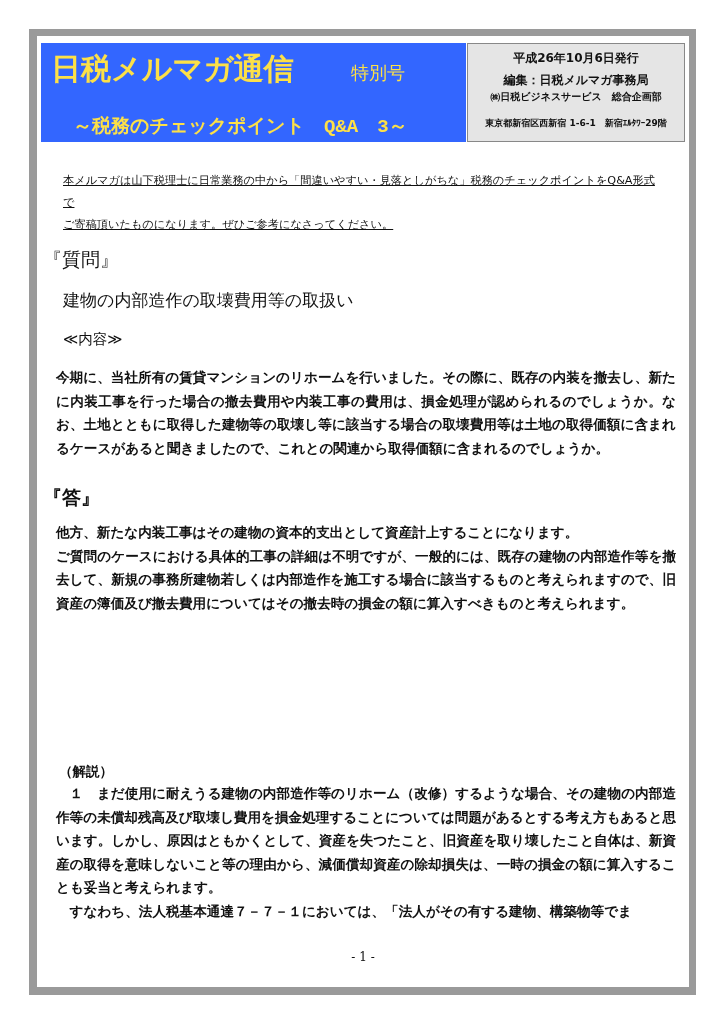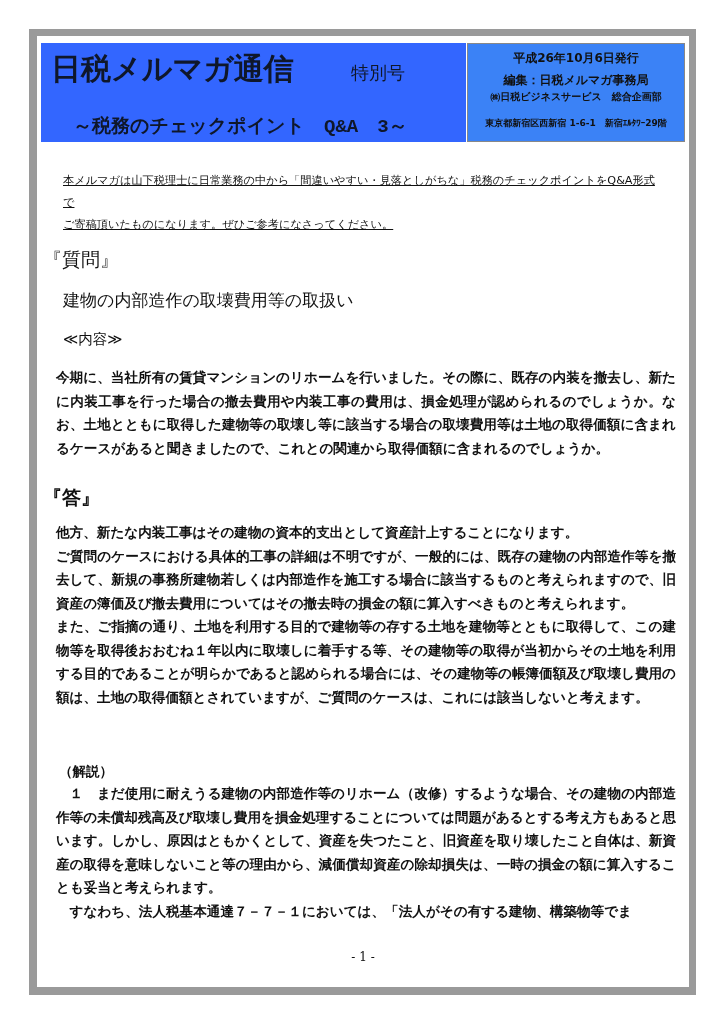--- a/index.html
+++ b/index.html
@@ -10,35 +10,35 @@
     .page-frame {
       position: absolute; left: 29px; top: 29px; width: 667px; height: 966px;
       background: #9a9a9a;
     }
     .page-inner {
       position: absolute; left: 8px; top: 7px; width: 652px; height: 951px;
       background: #ffffff;
     }
     .header-blue {
       position: absolute; left: 4px; top: 7px; width: 425px; height: 99px;
-      background: #3366ff; color: #0f172a;
+      background: #3366ff; color: #fde047;
       font-family: "DejaVu Sans", "Liberation Sans", sans-serif;
     }
     .title-main {
       position: absolute; left: 10px; top: 6px; font-size: 30px; font-weight: bold; letter-spacing: 0px; white-space: nowrap;
     }
     .title-special {
       position: absolute; left: 310px; top: 18px; font-size: 18px; font-weight: normal; white-space: nowrap;
     }
     .title-sub {
       position: absolute; left: 32px; top: 70px; font-size: 19px; font-weight: bold; white-space: nowrap; font-family: Liberation Mono, monospace;
     }
     .header-info {
       position: absolute; left: 430px; top: 7px; width: 216px; height: 97px;
-      border: 1px solid #888; background: #3b82f6;
+      border: 1px solid #888; background: #e5e5e5;
       font-family: "DejaVu Sans", "Liberation Sans", sans-serif; font-weight: bold; color: #111;
       text-align: center;
     }
     .info-line { position: absolute; left: 0; width: 100%; white-space: nowrap; }
     .info-date { top: 6px; font-size: 12px; }
     .info-editor { top: 28px; font-size: 12px; }
     .info-company { top: 46px; font-size: 10px; }
     .info-address { top: 73px; font-size: 9px; }
     .intro {
       position: absolute; left: 26px; top: 134px; width: 600px;
@@ -93,21 +93,20 @@
     <div class="q-title">建物の内部造作の取壊費用等の取扱い</div>
     <div class="q-content-label">≪内容≫</div>
     <div class="para q-body">
       <p>今期に、当社所有の賃貸マンションのリホームを行いました。その際に、既存の内装を撤去し、新たに内装工事を行った場合の撤去費用や内装工事の費用は、損金処理が認められるのでしょうか。なお、土地とともに取得した建物等の取壊し等に該当する場合の取壊費用等は土地の取得価額に含まれるケースがあると聞きましたので、これとの関連から取得価額に含まれるのでしょうか。</p>
     </div>
 
     <div class="heading a-heading">『答』</div>
     <div class="para a-body">
       <p>他方、新たな内装工事はその建物の資本的支出として資産計上することになります。</p>
       <p>ご質問のケースにおける具体的工事の詳細は不明ですが、一般的には、既存の建物の内部造作等を撤去して、新規の事務所建物若しくは内部造作を施工する場合に該当するものと考えられますので、旧資産の簿価及び撤去費用についてはその撤去時の損金の額に算入すべきものと考えられます。</p>
-      <p>また、ご指摘の通り、土地を利用する目的で建物等の存する土地を建物等とともに取得して、この建物等を取得後おおむね１年以内に取壊しに着手する等、その建物等の取得が当初からその土地を利用する目的であることが明らかであると認められる場合には、その建物等の帳簿価額及び取壊し費用の額は、土地の取得価額とされていますが、ご質問のケースは、これには該当しないと考えます。</p>
     </div>
 
     <div class="explain-label">（解説）</div>
     <div class="para explain-body">
       <p class="indent">１　まだ使用に耐えうる建物の内部造作等のリホーム（改修）するような場合、その建物の内部造作等の未償却残高及び取壊し費用を損金処理することについては問題があるとする考え方もあると思います。しかし、原因はともかくとして、資産を失つたこと、旧資産を取り壊したこと自体は、新資産の取得を意味しないこと等の理由から、減価償却資産の除却損失は、一時の損金の額に算入することも妥当と考えられます。</p>
       <p class="indent">すなわち、法人税基本通達７－７－１においては、「法人がその有する建物、構築物等でま</p>
     </div>
 
     <div class="page-number">- 1 -</div>
   </div>

